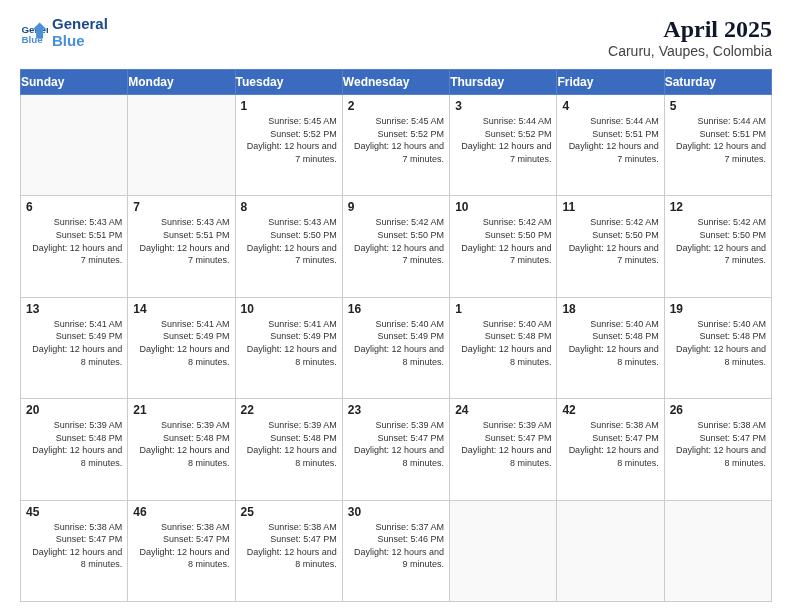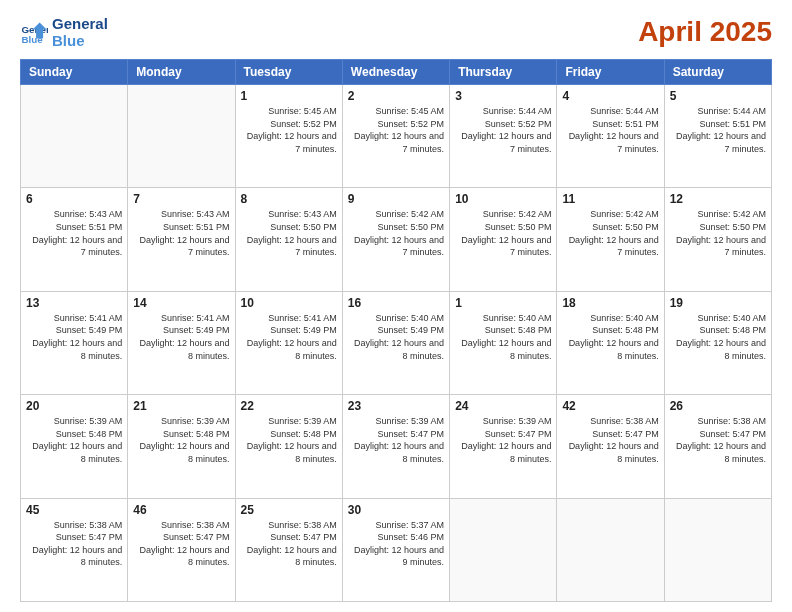--- a/index.html
+++ b/index.html
@@ -29,41 +29,42 @@
       gap: 4px;
     }
     .logo-icon {
       width: 28px;
       height: 28px;
     }
     .title-block {
       text-align: right;
     }
     .month-year {
-      font-size: 28px;
+      font-size: 24px;
       font-weight: bold;
-      color: #c2410c;
+      color: #0f172a;
+      font-family: Liberation Serif, serif;
     }
     .location {
       font-size: 14px;
       color: #444;
     }
     .calendar {
       flex: 1;
       border: 1px solid #ccc;
       border-collapse: collapse;
       width: 100%;
       table-layout: fixed;
     }
     .calendar th {
       background-color: #3a6bbf;
       color: #fff;
       font-size: 12px;
       font-weight: bold;
-      padding: 5px 8px;
+      padding: 5px 0;
       text-align: left;
       border: 1px solid #5580cc;
     }
     .calendar td {
       border: 1px solid #ccc;
       vertical-align: top;
       padding: 4px 5px;
       font-size: 9.5px;
       color: #222;
       height: 88px;
@@ -95,20 +96,21 @@
         <text x="2" y="34" font-size="14" font-weight="bold" fill="#4a90d9">Blue</text>
         <polygon points="28,5 38,15 33,15 33,28 23,28 23,15 18,15" fill="#4a90d9"></polygon>
       </svg>
       <div style="display:flex;flex-direction:column;line-height:1.1;">
         <span style="font-size:15px;font-weight:bold;color:#1a4a8a;">General</span>
         <span style="font-size:15px;font-weight:bold;color:#4a90d9;">Blue</span>
       </div>
     </div>
     <div class="title-block">
       <div class="month-year">April 2025</div>
+      <div class="location">Caruru, Vaupes, Colombia</div>
     </div>
   </div>
 
   <table class="calendar">
     <thead>
       <tr>
       <th>Sunday</th>
           <th>Monday</th>
           <th>Tuesday</th>
           <th>Wednesday</th>

